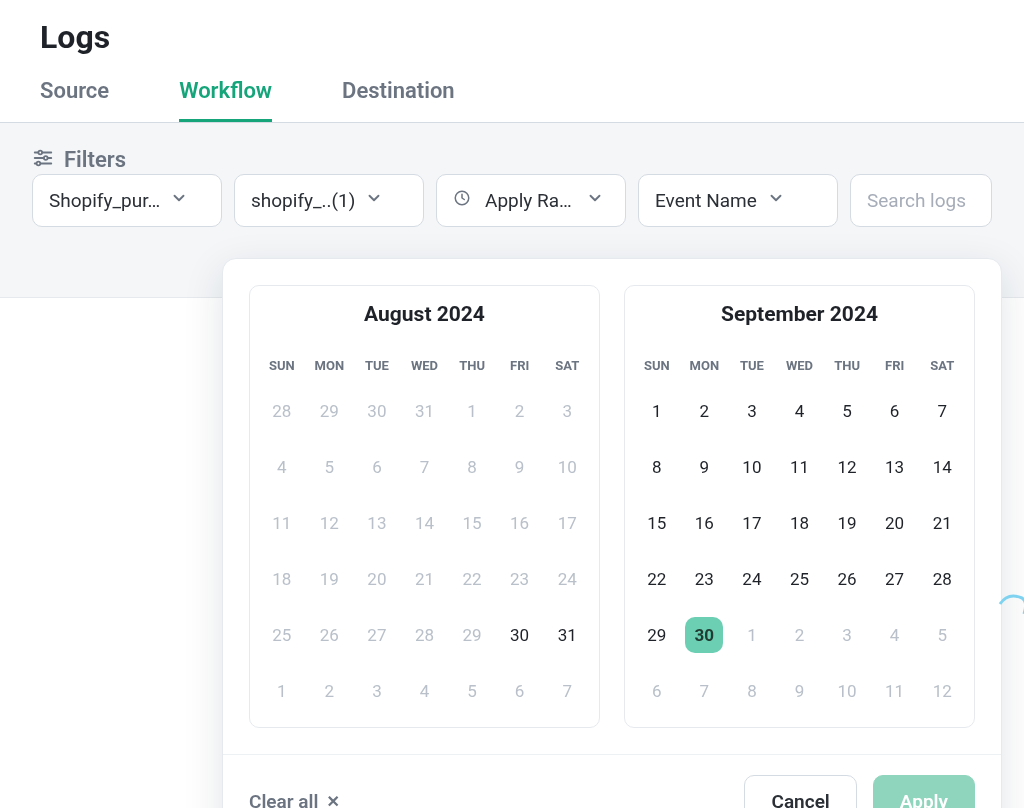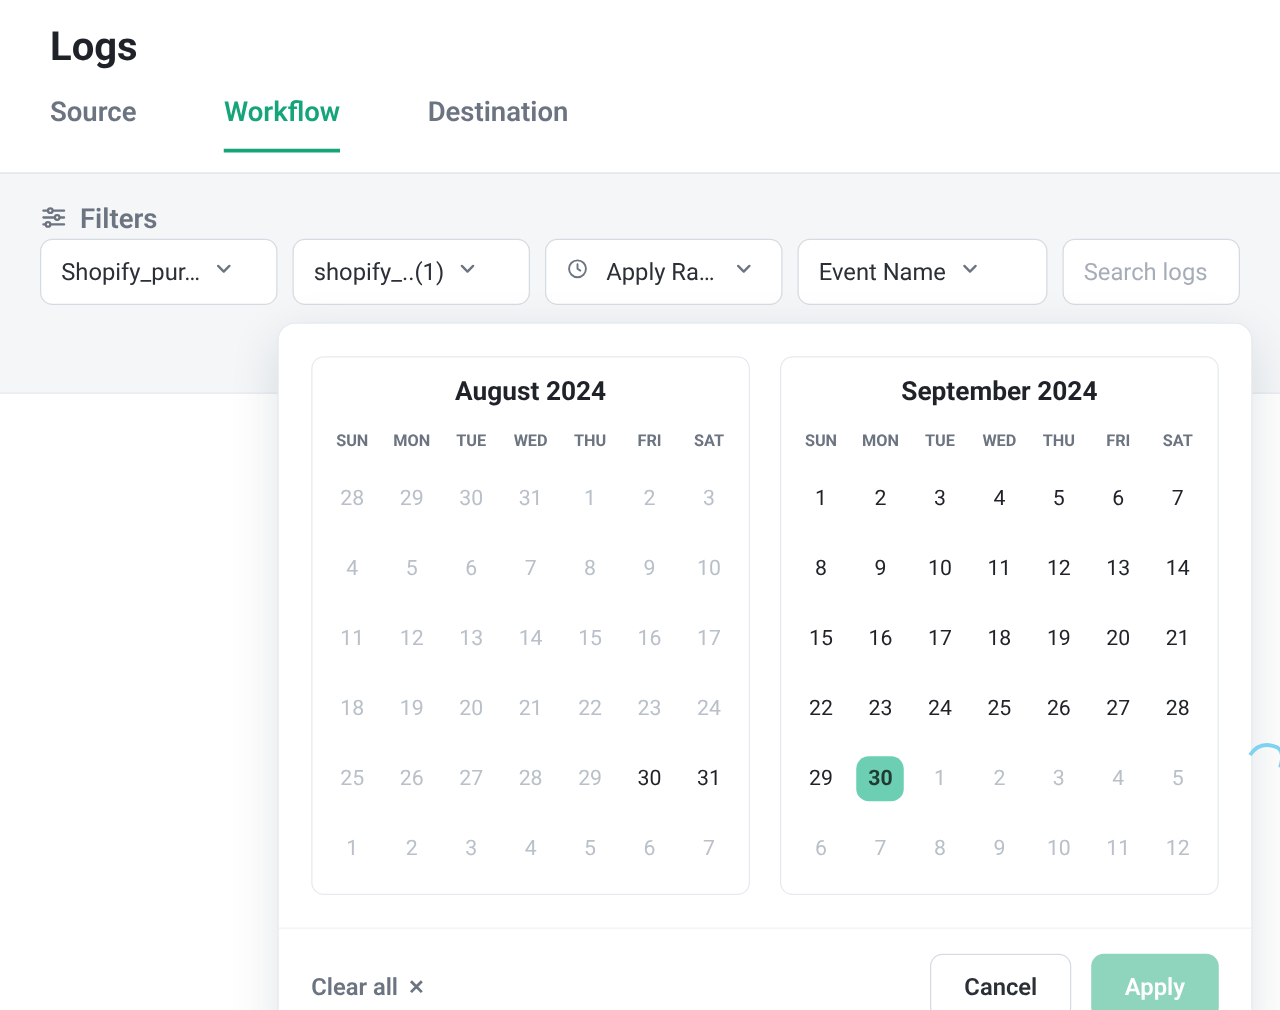--- a/index.html
+++ b/index.html
@@ -6,39 +6,39 @@
   --accent:#16a57a;
   --accent-soft:#6ccfb3;
   --text-main:#2b2f36;
   --text-secondary:#6b7480;
   --border:#d5dbe2;
   --panel-bg:#f4f6f8;
   --white:#fff;
 }
 *{box-sizing:border-box;font-family:-apple-system,BlinkMacSystemFont,"Segoe UI",Roboto,Helvetica,Arial,sans-serif}
 body{margin:0;width:1024px;height:808px;background:var(--white);overflow:hidden}
-.header{padding:18px 40px 16px 40px;border-bottom:1px solid var(--border)}
+.header{padding:18px 40px 0 40px;border-bottom:1px solid var(--border)}
 .page-title{font-size:32px;font-weight:700;color:#1f2329;margin:0 0 12px 0}
 .tabs{display:flex;gap:70px;margin-top:4px}
 .tab{font-size:22px;font-weight:600;color:var(--text-secondary);padding:10px 0 16px 0;cursor:pointer;border-bottom:3px solid transparent}
 .tab.active{color:var(--accent);border-bottom-color:var(--accent)}
 .filters-bar{background:var(--panel-bg);border-bottom:1px solid #e6eaee;padding:24px 32px 70px 32px}
 .filters-label{display:flex;align-items:flex-start;gap:10px;color:var(--text-secondary);font-size:22px;font-weight:600;}
 .filters-label svg{width:22px;height:22px;stroke:var(--text-secondary)}
 .filters-row{display:flex;gap:12px;align-items:center}
 .pill{display:flex;align-items:center;justify-content:flex-start;gap:10px;background:var(--white);border:1px solid var(--border);border-radius:10px;padding:14px 16px;font-size:19px;color:var(--text-main);cursor:pointer;min-width:0}
 .pill .label{white-space:nowrap;overflow:hidden;text-overflow:ellipsis}
 .pill .chev{flex:none}
 .pill svg{width:18px;height:18px;stroke:var(--text-secondary)}
 .pill.time{gap:14px}
 .search-pill{background:var(--white);border:1px solid var(--border);border-radius:10px;padding:14px 16px;font-size:19px;color:#a6adb8;flex:1;min-width:120px}
 .date-popover{position:absolute;left:222px;top:258px;width:780px;background:var(--white);border:1px solid #e6eaee;border-radius:14px;box-shadow:0 12px 40px rgba(20,30,50,.12)}
 .calendars{display:flex;gap:24px;padding:26px}
 .calendar{flex:1;border:1px solid #e6eaee;border-radius:10px;padding:16px 8px 8px 8px}
-.cal-title{text-align:center;font-size:21px;font-weight:700;color:#1f2329;margin-bottom:14px}
+.cal-title{text-align:center;font-size:21px;font-weight:700;color:#1f2329;margin-bottom:26px}
 .cal-grid{display:grid;grid-template-columns:repeat(7,1fr);text-align:center}
 .cal-head{font-size:13px;font-weight:700;color:var(--text-secondary);padding:6px 0 10px 0}
 .cal-cell{font-size:17px;padding:10px 0;color:#1f2329;cursor:pointer;display:flex;align-items:center;justify-content:center}
 .cal-cell.muted{color:#b9c0c9}
 .cal-cell .pillday{width:38px;height:36px;display:flex;align-items:center;justify-content:center;border-radius:10px}
 .cal-cell.selected .pillday{background:var(--accent-soft);font-weight:700;color:#1f3b32}
 .popover-footer{display:flex;align-items:center;justify-content:space-between;padding:20px 26px;border-top:1px solid #eef1f4}
 .clear-all{display:flex;align-items:center;gap:8px;color:var(--text-secondary);font-size:19px;font-weight:600;cursor:pointer}
 .clear-all .x{font-size:16px}
 .footer-btns{display:flex;gap:16px}

